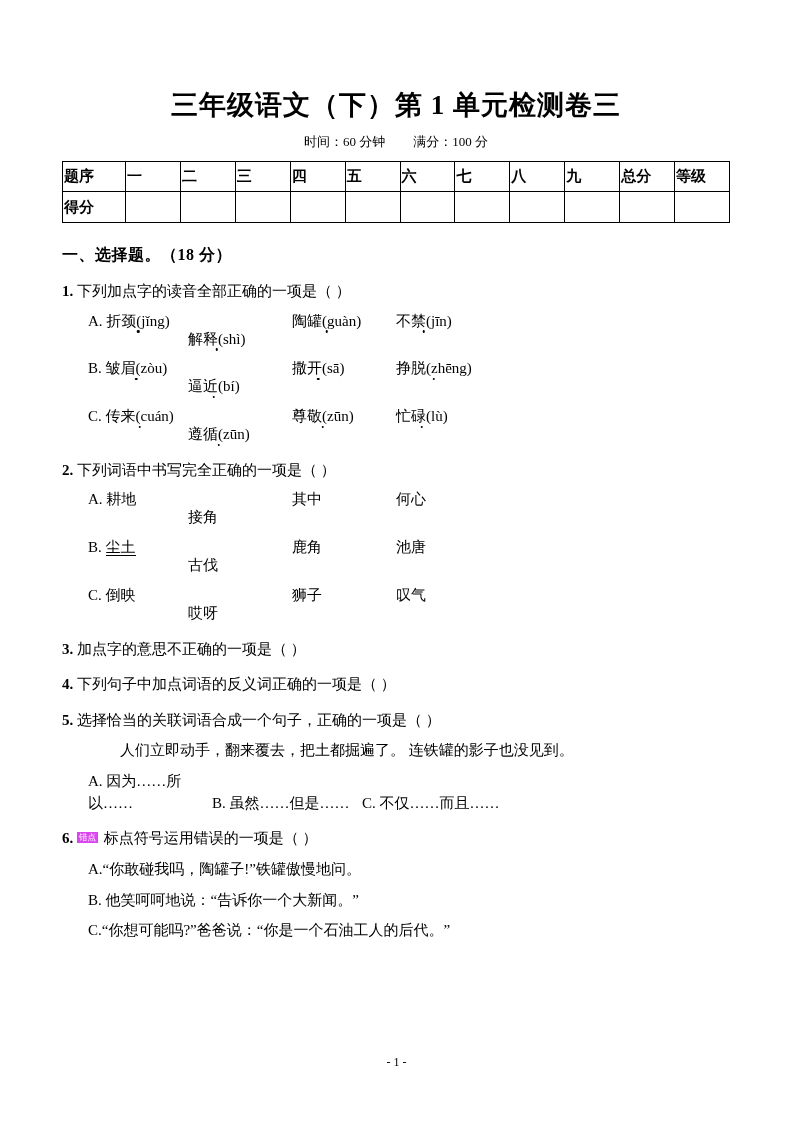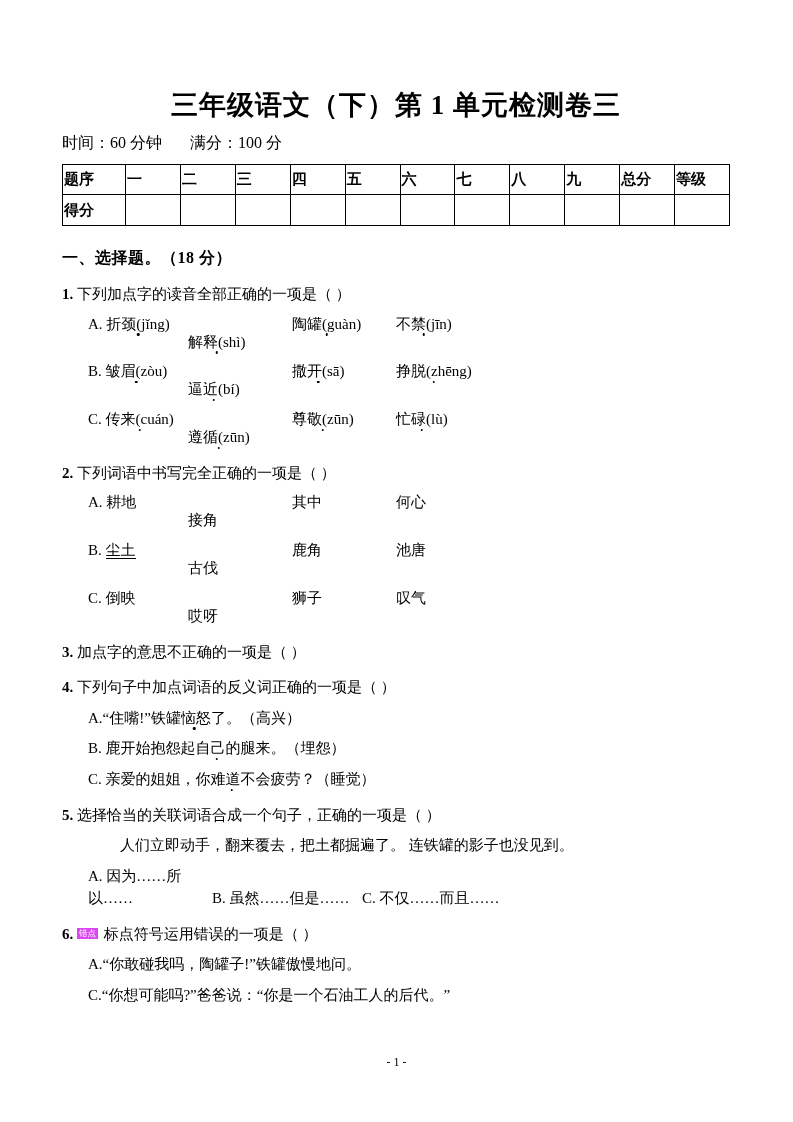--- a/index.html
+++ b/index.html
@@ -31,21 +31,22 @@
   .doc-title {
     text-align: center;
     font-size: 27px;
     font-weight: bold;
     letter-spacing: 1px;
     line-height: 1.3;
     margin: 0 0 10px 0;
     font-family: "Liberation Serif", "DejaVu Serif", serif;
   }
   .subline {
-    font-size: 16px;
+    text-align: center;
+    font-size: 13px;
     margin: 0 0 10px 0;
   }
   .subline .gap {
     display: inline-block;
     width: 28px;
   }
   table.score {
     border-collapse: collapse;
     width: 668px;
     margin: 0 0 22px 0;
@@ -255,43 +256,39 @@
 
     <div class="q q-blockgap">
       <span class="qnum">3.</span>
       <span>加点字的意思不正确的一项是（          ）</span>
     </div>
 
     <div class="q q-blockgap">
       <span class="qnum">4.</span>
       <span>下列句子中加点词语的反义词正确的一项是（          ）</span>
     </div>
-    <div class="opts">
-      <div class="sentrow"><span class="dot">A.“住嘴!”铁罐恼怒了。（高兴）</span></div>
-      <div class="sentrow"><span class="dot">B. 鹿开始抱怨起自己的腿来。（埋怨）</span></div>
-      <div class="sentrow"><span class="dot">C. 亲爱的姐姐，你难道不会疲劳？（睡觉）</span></div>
-    </div>
 
     <div class="q q-blockgap">
       <span class="qnum">5.</span>
       <span>选择恰当的关联词语合成一个句子，正确的一项是（          ）</span>
     </div>
     <div class="sentrow indent2">人们立即动手，翻来覆去，把土都掘遍了。        连铁罐的影子也没见到。</div>
     <div class="optline">
       <span class="o1">A. 因为……所以……</span>
       <span class="o2">B. 虽然……但是……</span>
       <span>C. 不仅……而且……</span>
     </div>
 
     <div class="q q-blockgap">
       <span class="qnum">6.</span>
       <span class="tagbox">错点</span>
       <span>标点符号运用错误的一项是（          ）</span>
     </div>
     <div class="opts">
       <div class="sentrow"><span>A.“你敢碰我吗，陶罐子!”铁罐傲慢地问。</span></div>
+      <div class="sentrow"><span>B. 他笑呵呵地说：“告诉你一个大新闻。”</span></div>
       <div class="sentrow"><span>C.“你想可能吗?”爸爸说：“你是一个石油工人的后代。”</span></div>
     </div>
 
   </div>
 
   <div class="pagenum">- 1 -</div>
 </div>
 
 </body></html>

